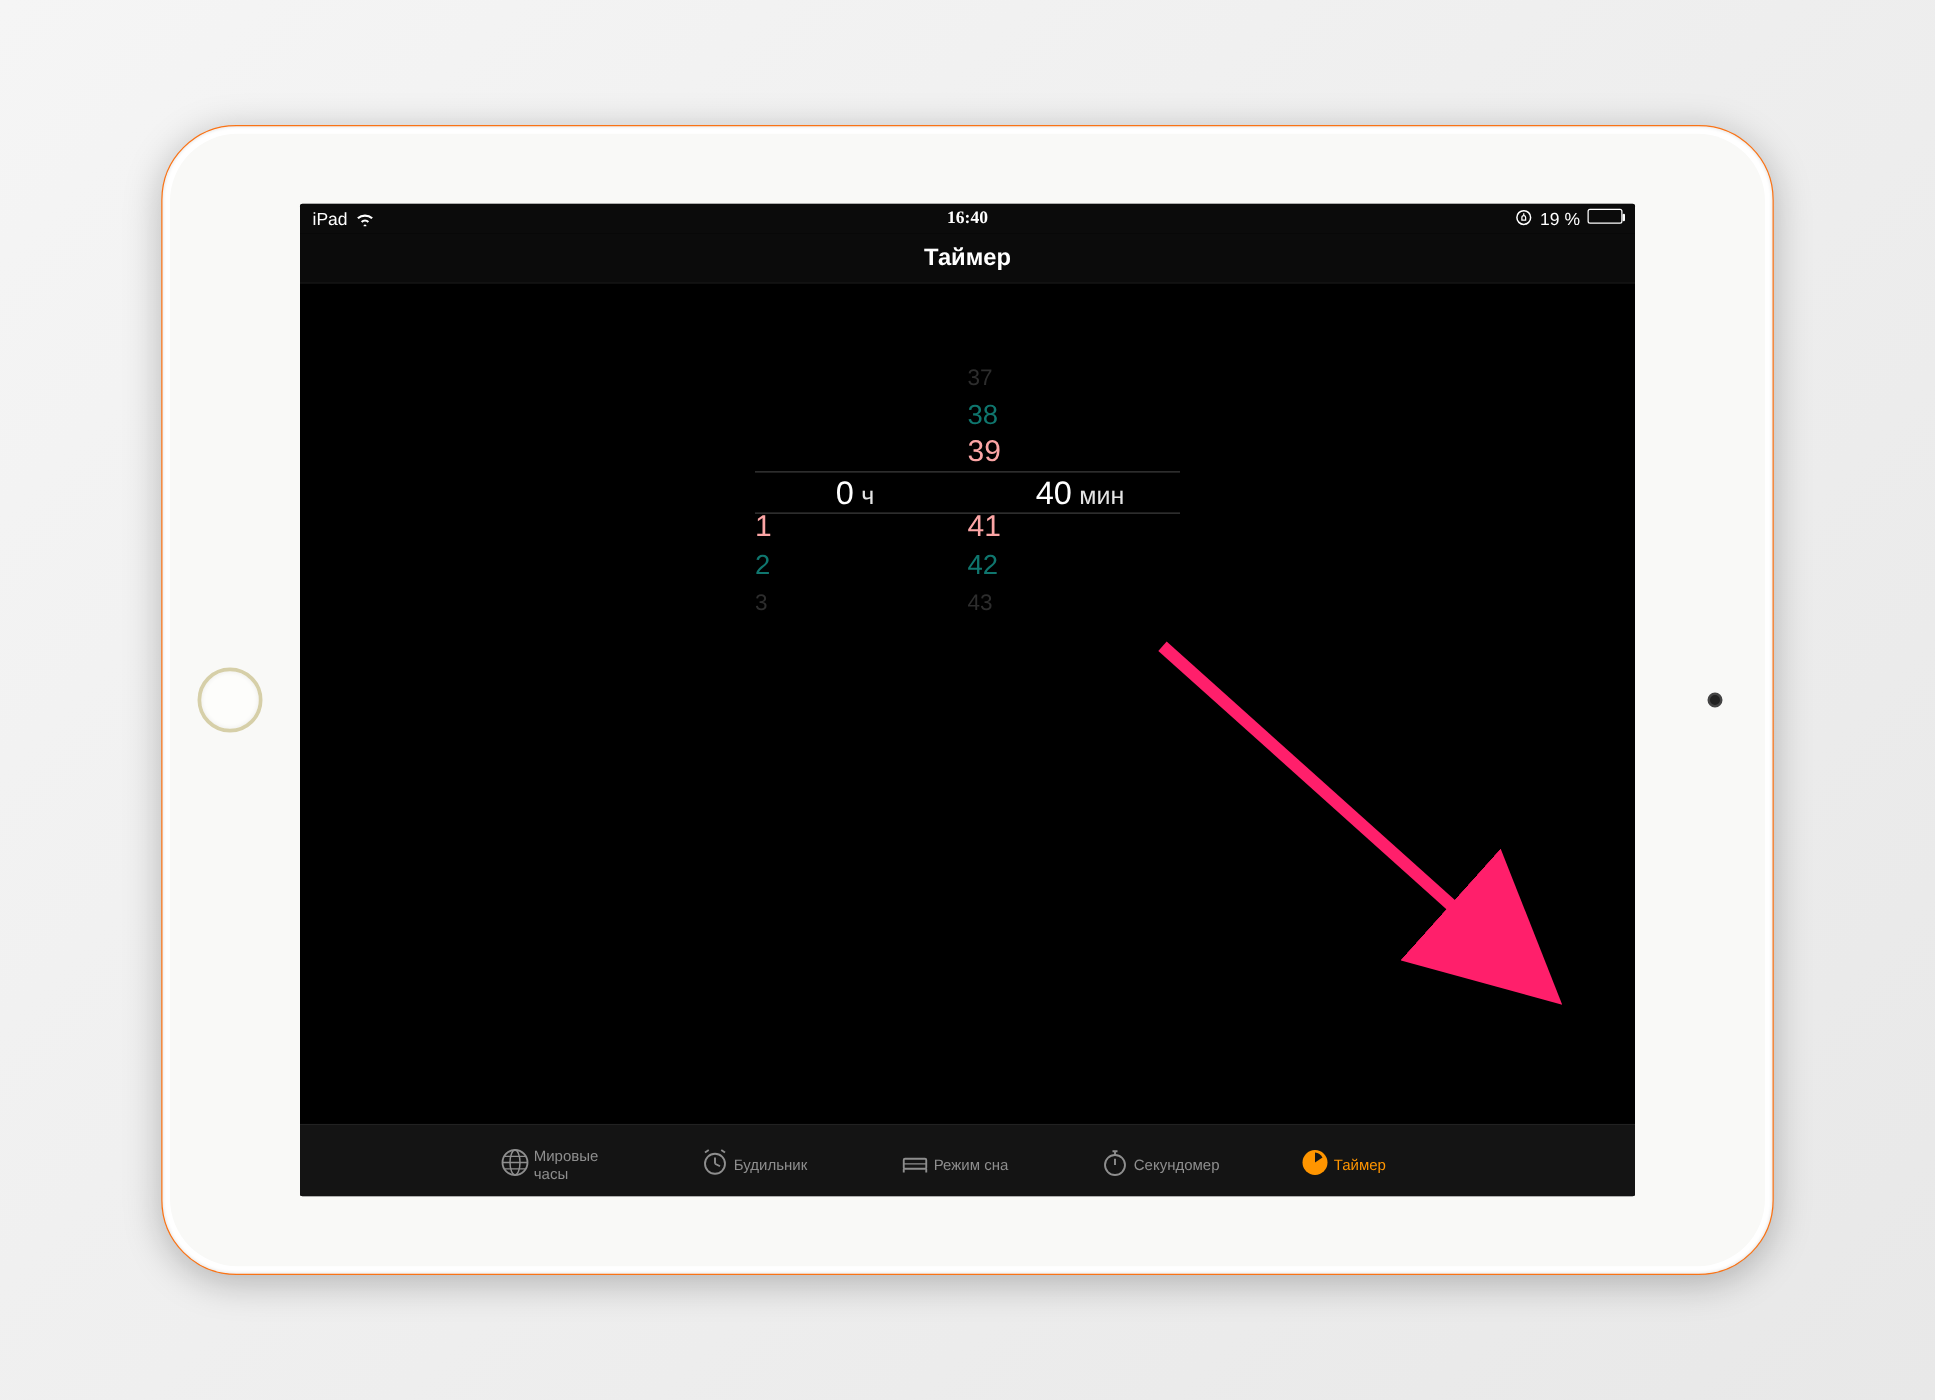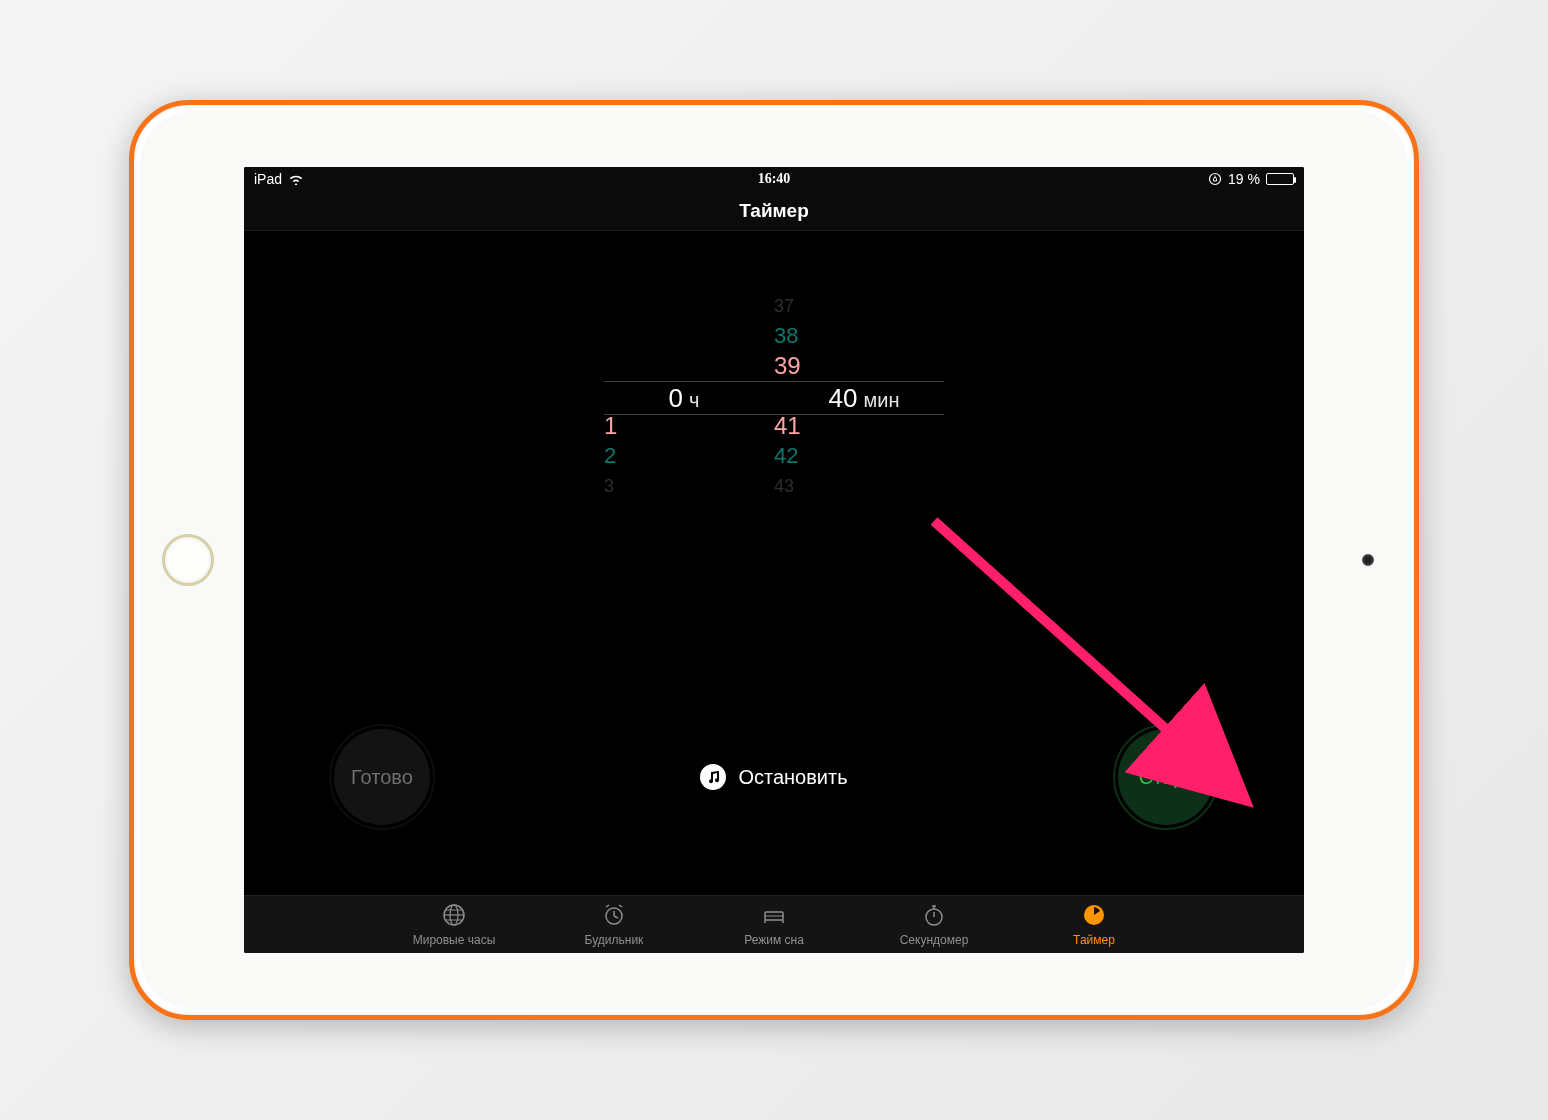--- a/index.html
+++ b/index.html
@@ -16,21 +16,21 @@
   }
 
   
   .ipad-frame {
     width: 1290px;
     height: 920px;
     background: #fff;
     border-radius: 60px;
     position: relative;
     box-shadow: 0 6px 30px rgba(0,0,0,0.25), inset 0 0 3px rgba(0,0,0,0.15);
-    border: 5px solid #f97316;
+    border: 1px solid #f97316;
   }
   .ipad-inner {
     position: absolute;
     inset: 6px;
     border-radius: 54px;
     background: #f9f9f7;
   }
 
   .home-button {
     position: absolute;
@@ -72,21 +72,21 @@
   .status-bar {
     height: 24px;
     display: flex;
     align-items: center;
     justify-content: space-between;
     padding: 0 10px;
     font-size: 14px;
     background: #0b0b0b;
   }
   .status-left { display: flex; align-items: center; gap: 6px; }
-  .status-right { display: flex; align-items: center; gap: 6px; }
+  .status-right { display: flex; gap: 6px; }
   .wifi-icon svg, .lock-icon svg, .battery-icon svg { display: block; }
   .battery {
     width: 28px; height: 12px; border: 1px solid #fff; border-radius: 2px; position: relative;
   }
   .battery::after { content:""; position:absolute; right:-3px; top:3px; width:2px; height:6px; background:#fff; border-radius:1px;}
   .battery-fill { height:100%; width:19%; background:#fff; }
 
   
   .nav-title {
     height: 40px;
@@ -217,21 +217,21 @@
     height: 58px;
     background: #141414;
     display: flex;
     justify-content: center;
     gap: 50px;
     border-top: 1px solid #222;
     padding-top: 6px;
   }
   .tab {
     display: flex;
-    flex-direction: column;
+    flex-direction: row;
     align-items: center;
     font-size: 12px;
     color: #8e8e8e;
     gap: 2px;
     width: 110px;
   }
   .tab.active { color: #ff9500; }
   .tab svg { width: 26px; height: 26px; }
 
   
@@ -305,36 +305,20 @@
             <span>0</span>
             <span class="picker-unit">ч</span>
           </div>
           <div class="picker-sel-val">
             <span>40</span>
             <span class="picker-unit">мин</span>
           </div>
         </div>
       </div>
 
-      <div class="controls-row">
-        <div class="round-btn cancel">
-          <span>Готово</span>
-        </div>
-        <div class="sound-row">
-          <span class="music-icon">
-            <svg width="14" height="14" viewBox="0 0 14 14">
-                <path d="M5 2v7.2A2 2 0 107 11V4l4-1v5.2A2 2 0 1013 10V1z" fill="#000"></path>
-              </svg>
-          </span>
-          <span>Остановить</span>
-        </div>
-        <div class="round-btn start">
-          <span>Старт</span>
-        </div>
-      </div>
 
       <svg class="annotation-arrow" style="left:680px; top:280px;" width="340" height="300">
         <defs>
           <marker id="ah" markerWidth="12" markerHeight="12" refX="8" refY="6" orient="auto">
             <path d="M0,0 L12,6 L0,12 z" fill="#ff1f6b"></path>
           </marker>
         </defs>
         <line x1="10" y1="10" x2="300" y2="270" stroke="#ff1f6b" stroke-width="10" marker-end="url(#ah)"></line>
       </svg>
 

